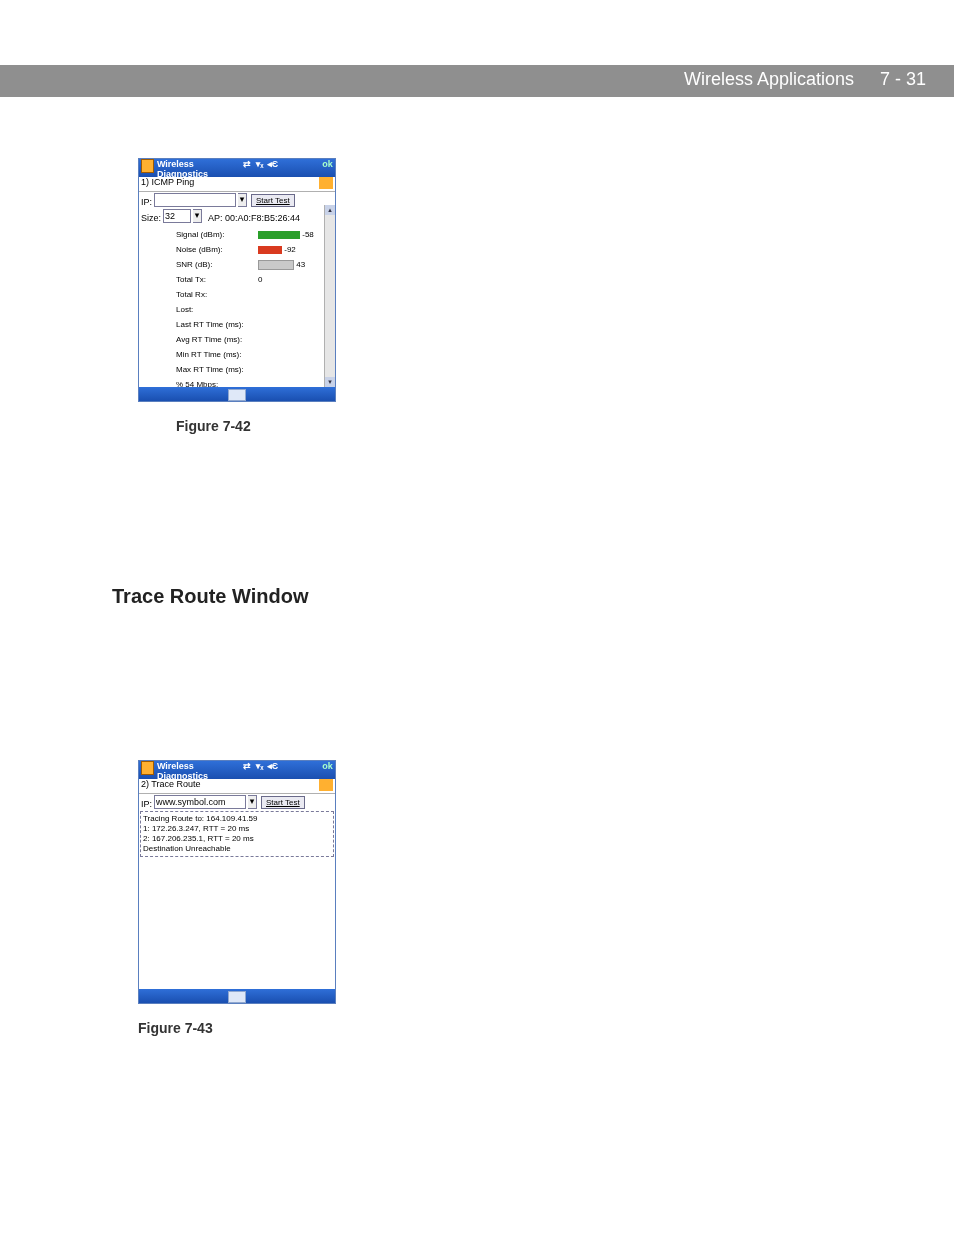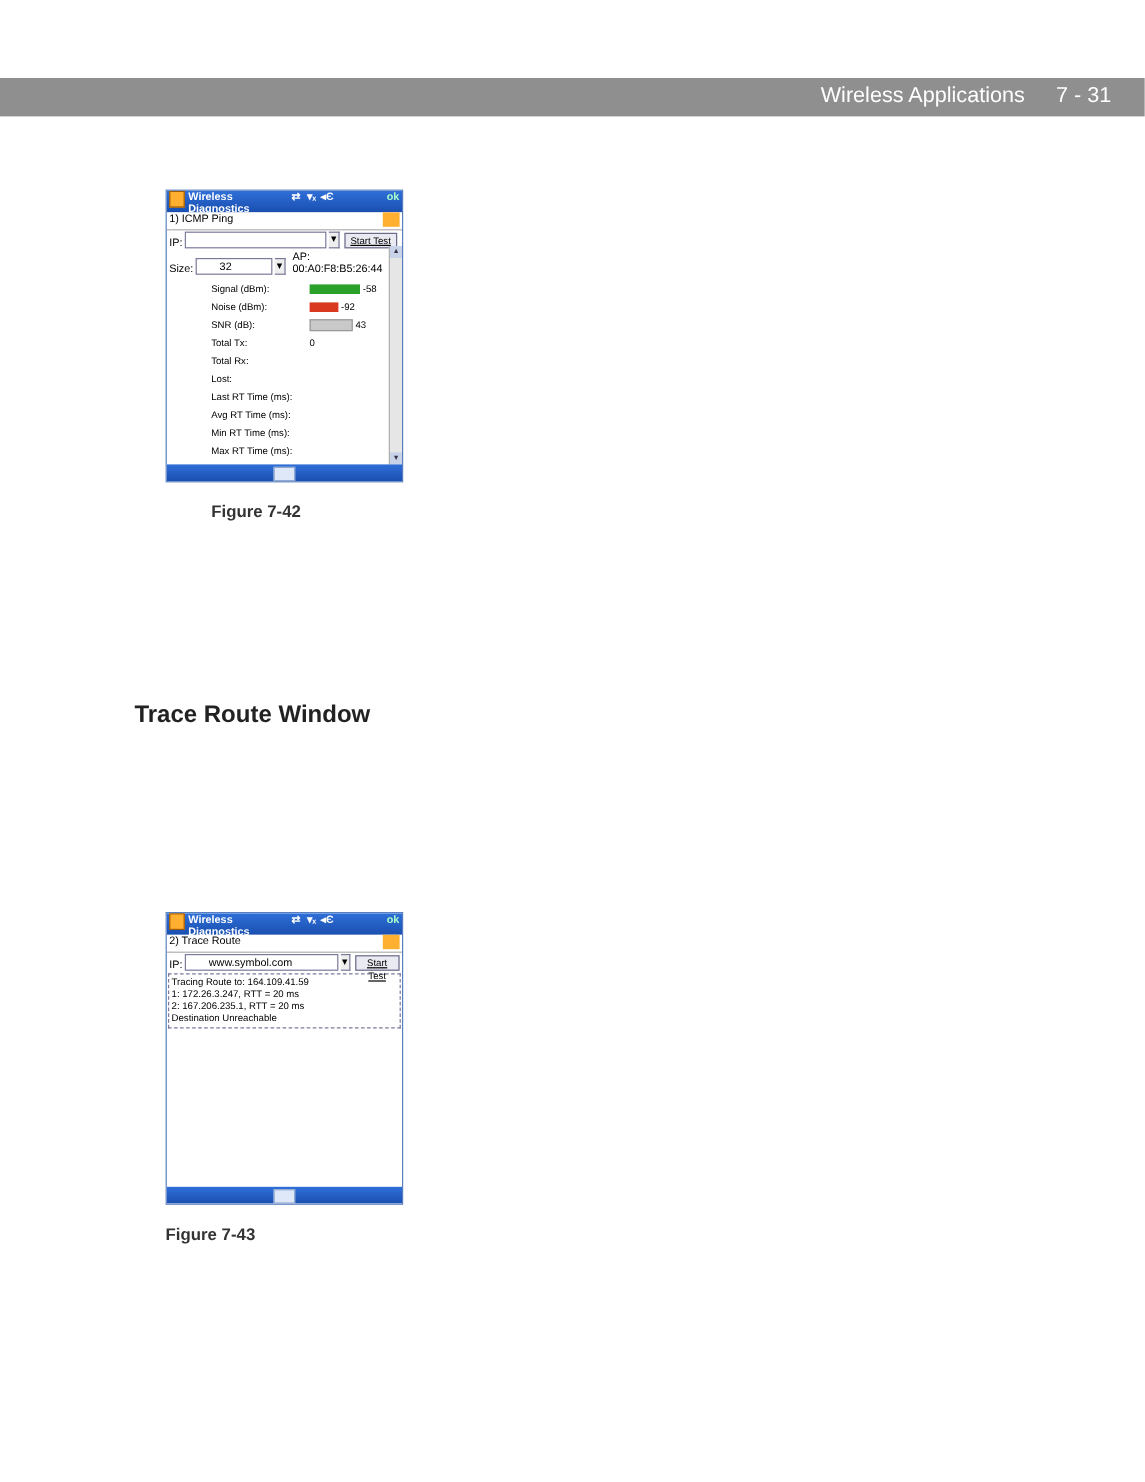--- a/index.html
+++ b/index.html
@@ -111,21 +111,21 @@
     display: flex;
     align-items: flex-end;
     padding: 1px 2px;
     font-size: 9px;
     color: #000;
   }
   .device input[type="text"], .device select {
     font-size: 9px;
     border: 1px solid #7a7a9a;
     height: 12px;
-    padding: 0 19px;
+    padding: 0 1px;
     font-family: inherit;
   }
   .device .btn {
     font-size: 8px;
     border: 1px solid #6a6a8a;
     background: #eaeaf2;
     padding: 0 4px;
     height: 13px;
     line-height: 11px;
     cursor: pointer;

